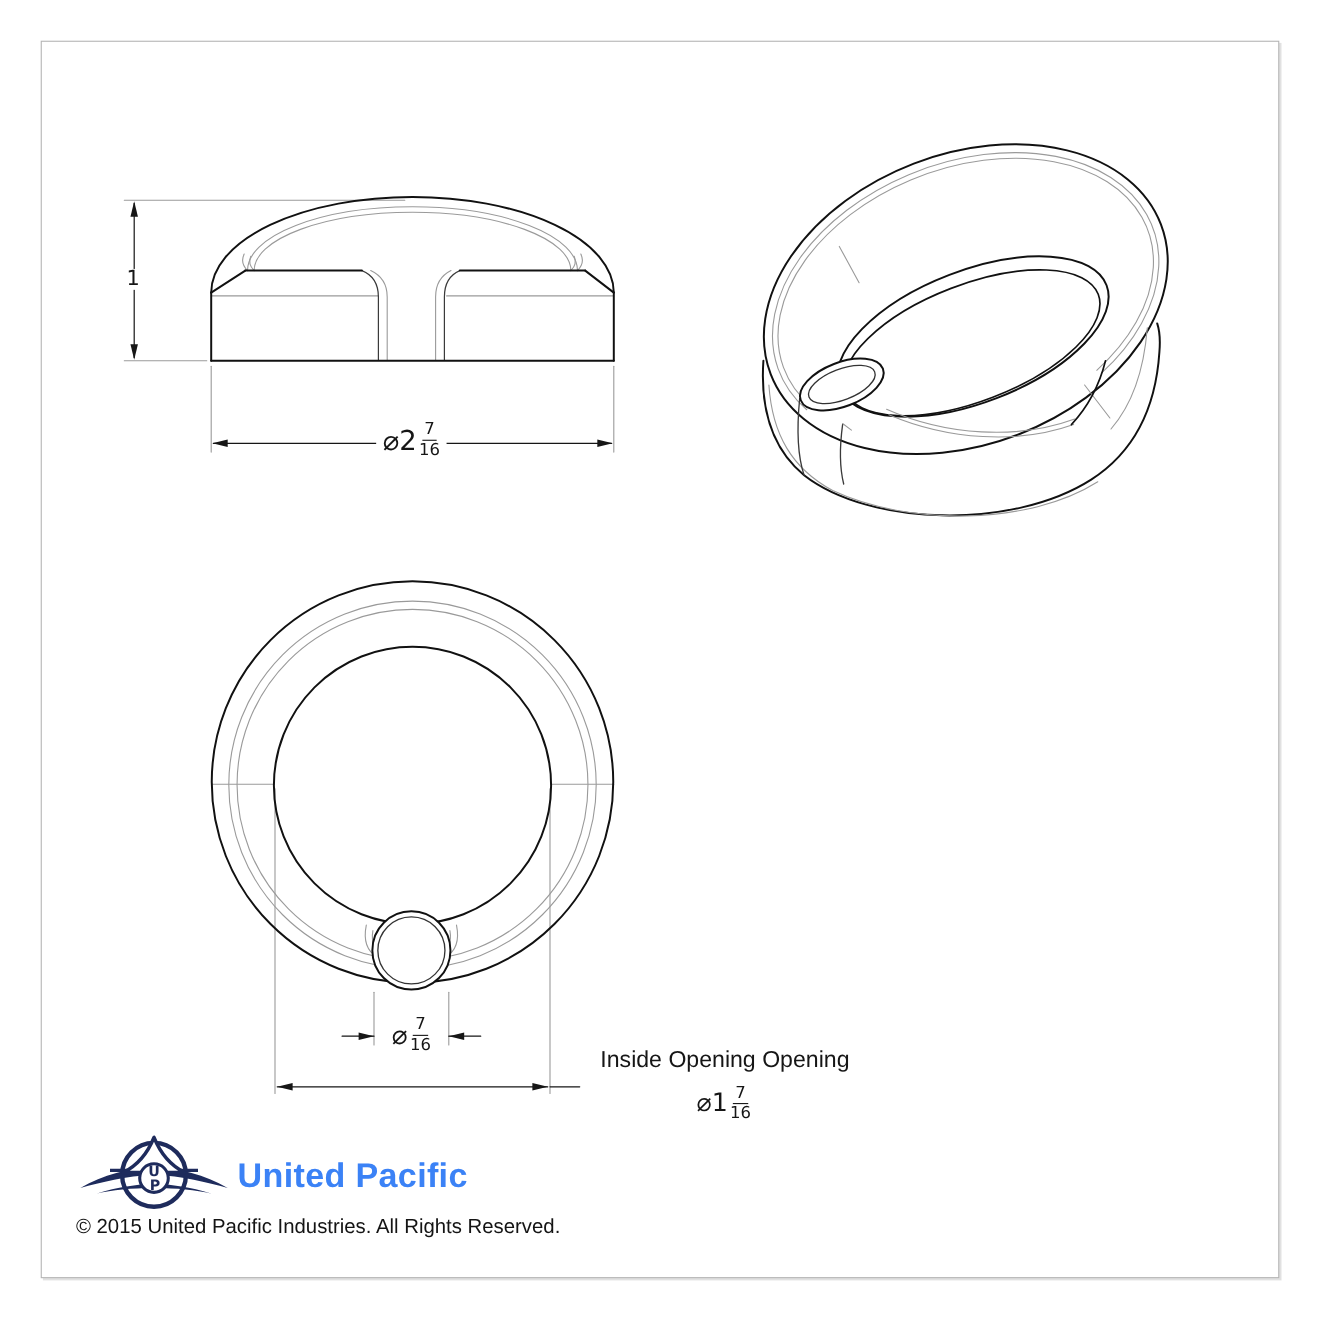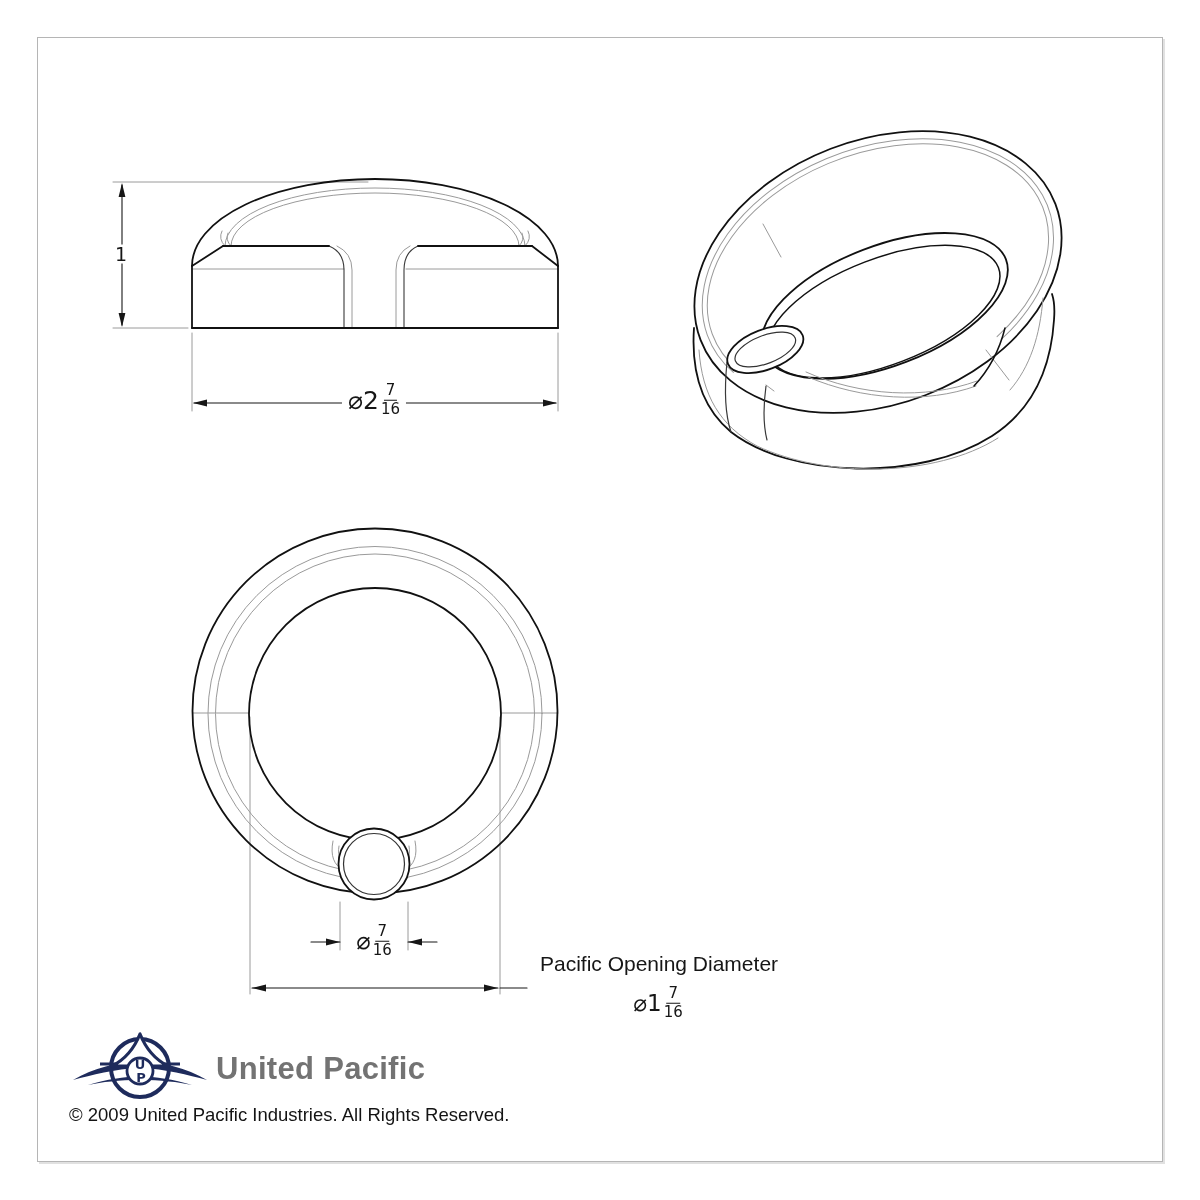--- a/index.html
+++ b/index.html
@@ -177,25 +177,25 @@
   </div>
 
   <div class="dim" style="left:374px;top:941px;font-size:24px;padding:0 4px;">
     <span class="pre">⌀</span>
     <span class="frac">
       <span class="num">7</span>
       <span class="den">16</span>
     </span>
   </div>
 
-  <div id="inside-label" style="left:659px;top:964px;">Pacific Opening Diameter</div>
+  <div id="inside-label" style="left:659px;top:964px;">Inside Opening Opening</div>
 
   <div class="dim" id="inside-value" style="left:658px;top:1003px;font-size:23px;">
     <span class="pre">⌀1</span>
     <span class="frac">
       <span class="num">7</span>
       <span class="den">16</span>
     </span>
   </div>
 
-  <div id="brand" style="color:#737373;">United Pacific</div>
-  <div id="copyright">© 2009 United Pacific Industries. All Rights Reserved.</div>
+  <div id="brand" style="color:#3b82f6;">United Pacific</div>
+  <div id="copyright">© 2015 United Pacific Industries. All Rights Reserved.</div>
 </div>
 
 </body></html>

